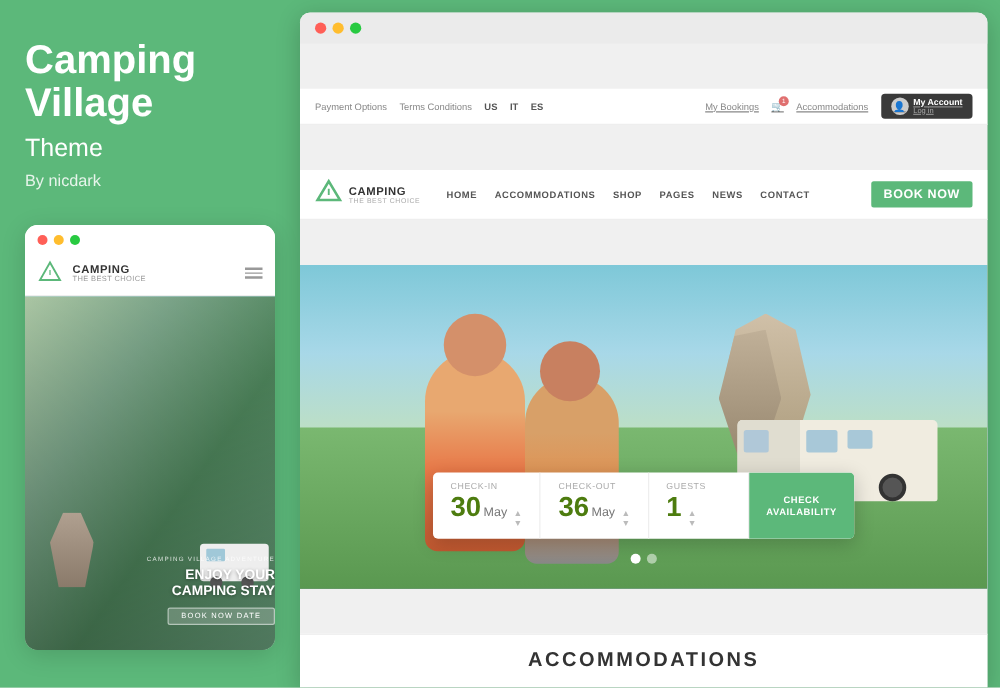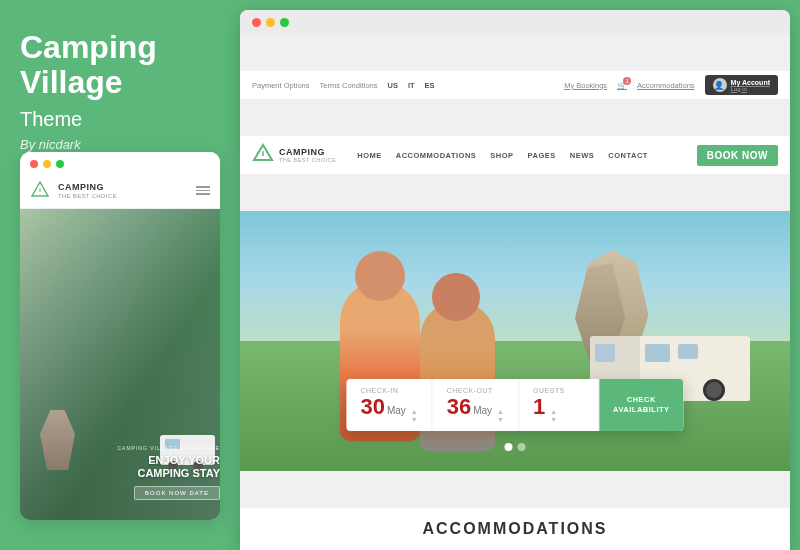--- a/index.html
+++ b/index.html
@@ -31,21 +31,21 @@
     }
     .left-subtitle {
       color: #fff;
       font-size: 20px;
       font-weight: 400;
       margin-bottom: 6px;
     }
     .left-by {
       color: rgba(255,255,255,0.85);
       font-size: 13px;
-      font-style: italic;
+      margin-bottom: 28px;
     }
 
     
     .mobile-mockup {
       background: #fff;
       border-radius: 10px;
       overflow: hidden;
       flex: 1;
       display: flex;
       flex-direction: column;
@@ -491,21 +491,21 @@
       margin-bottom: 2px;
     }
     .booking-value-row {
       display: flex;
       align-items: baseline;
       gap: 2px;
     }
     .booking-value {
       font-size: 22px;
       font-weight: 700;
-      color: #b91c1c;
+      color: #4d7c0f;
       line-height: 1;
     }
     .booking-month {
       font-size: 10px;
       color: #777;
     }
     .booking-arrows {
       display: flex;
       flex-direction: column;
       justify-content: center;

